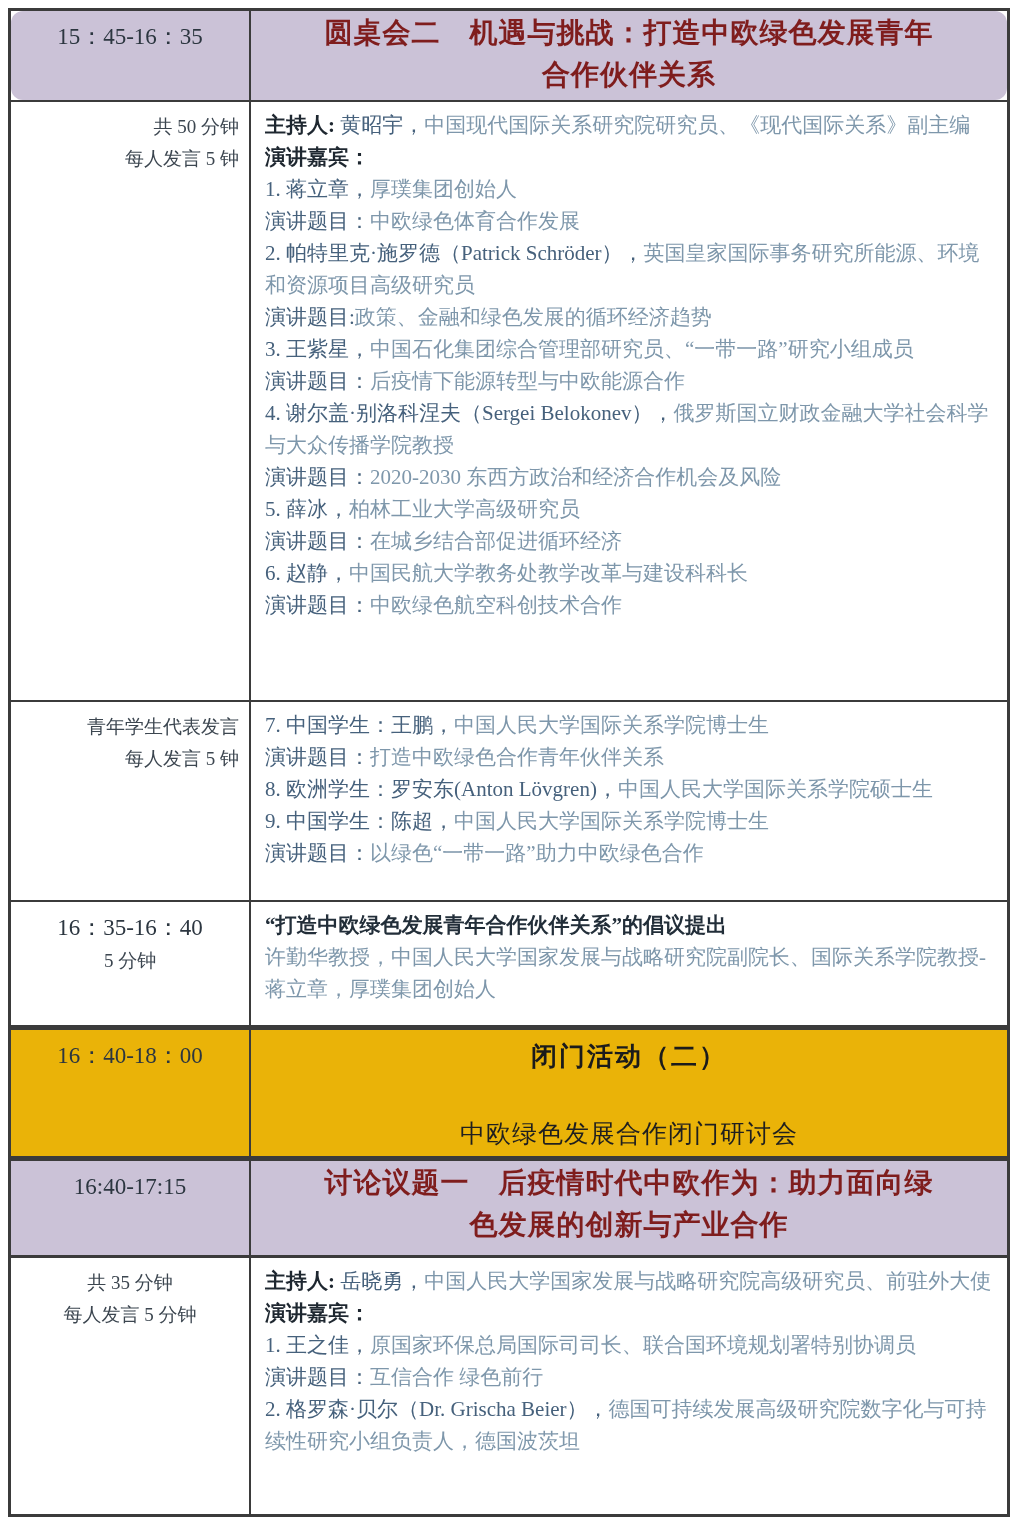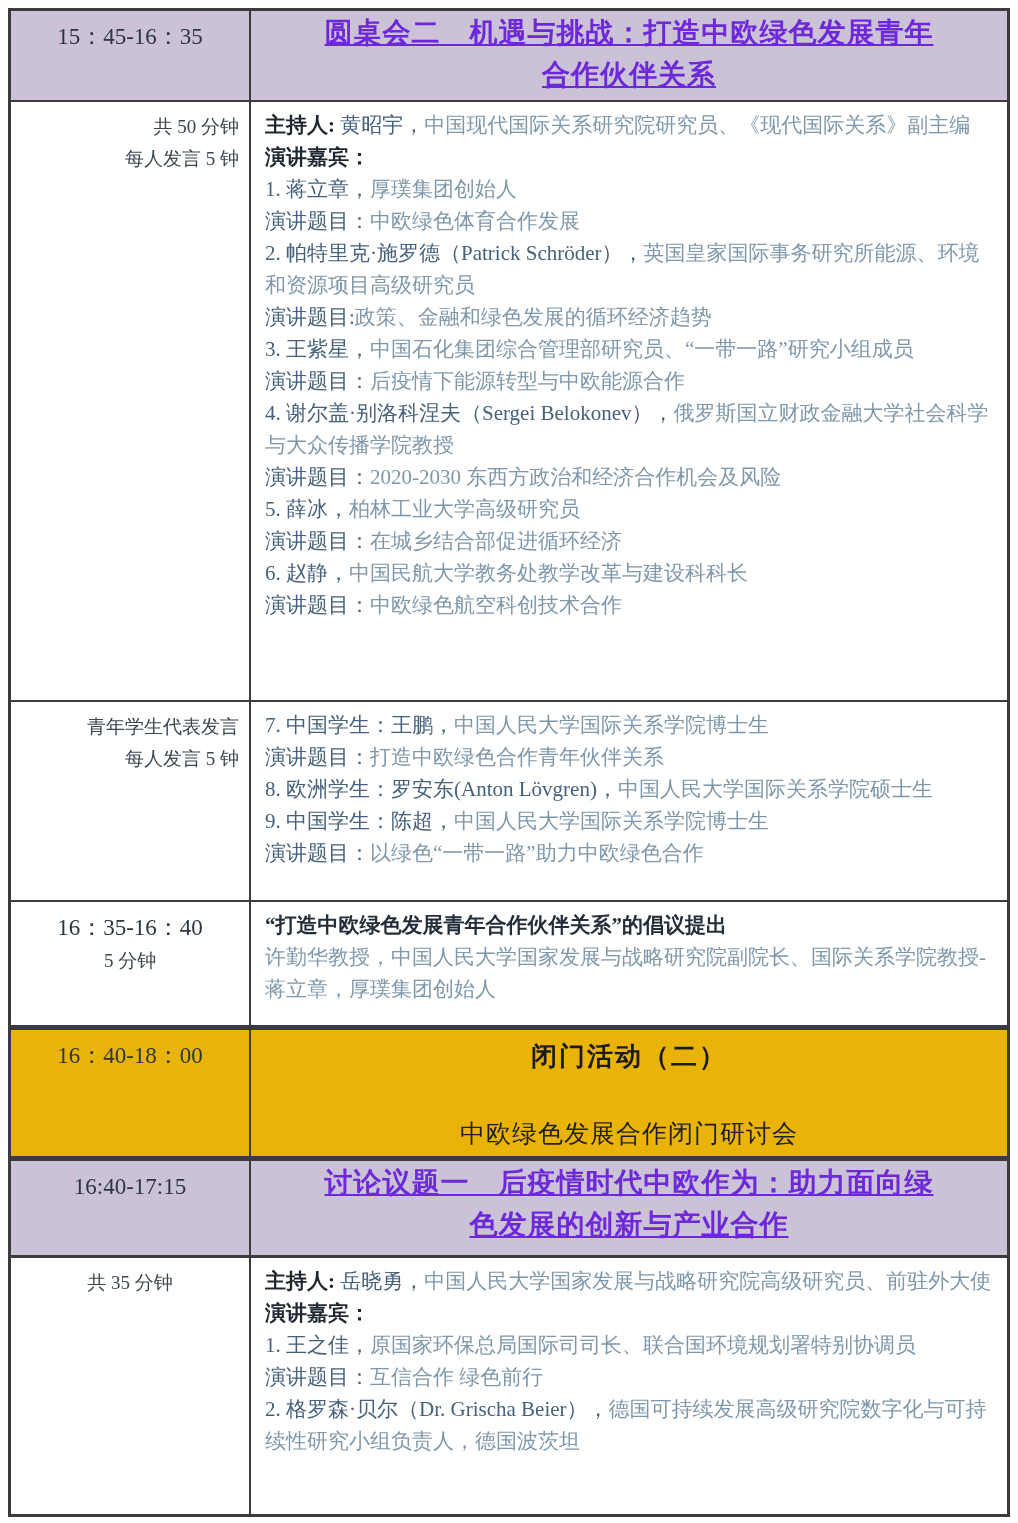--- a/index.html
+++ b/index.html
@@ -13,21 +13,21 @@
     position:absolute; left:8px; top:8px;
     width:996px;
     border:3px solid #3b3b3b;
     background:#ffffff;
   }
   .row{
     display:flex;
     border-top:2px solid #3b3b3b;
     align-items:stretch;
   }
-  .row:first-child{ border-top:none; }
+  .row:first-child{ border-top:none;border-radius:12px; }
   .row.sep-thick{ border-top-width:5px; }
   .row.sep-med{ border-top-width:3px; }
   .v-purple{ background:#cbc2d7; }
   .v-green{ background:#eab308; }
   .v-white{ background:#ffffff; }
 
   .row:nth-child(1){ min-height:84px; }
   .row:nth-child(2){ min-height:598px; }
   .row:nth-child(3){ min-height:198px; }
   .row:nth-child(4){ min-height:123px; }
@@ -53,23 +53,22 @@
     padding:7px 14px 4px 14px;
   }
   .right.banner{
     padding-top:1px;
     text-align:center;
   }
   .banner-line{
     font-size:28px;
     font-weight:bold;
     line-height:42px;
-    color:#6d28d9;
+    color:#7f1d1d;
     letter-spacing:1px;
-    text-decoration:underline;
   }
   .right.notice{
     text-align:center;
     padding-top:8px;
   }
   .n-title{
     font-size:26px;
     font-weight:bold;
     color:#1b1b1b;
     line-height:38px;
@@ -161,20 +160,21 @@
         <div class="lline time">16:40-17:15</div>
       </div>
       <div class="right banner">
         <div class="banner-line">讨论议题一　后疫情时代中欧作为：助力面向绿</div>
         <div class="banner-line">色发展的创新与产业合作</div>
       </div>
     </div>
     <div class="row v-white sep-med">
       <div class="left align-center">
         <div class="lline small">共 35 分钟</div>
+        <div class="lline small">每人发言 5 分钟</div>
       </div>
       <div class="right items">
         <div class="para"><span class="seg-strong">主持人: </span><span class="seg-name">岳晓勇，</span><span class="seg-body">中国人民大学国家发展与战略研究院高级研究员、前驻外大使</span></div>
         <div class="para"><span class="seg-strong">演讲嘉宾：</span></div>
         <div class="para"><span class="seg-name">1. 王之佳，</span><span class="seg-body">原国家环保总局国际司司长、联合国环境规划署特别协调员</span></div>
         <div class="para"><span class="seg-name">演讲题目：</span><span class="seg-body">互信合作 绿色前行</span></div>
         <div class="para"><span class="seg-name">2.  格罗森·贝尔（Dr. Grischa Beier），</span><span class="seg-body">德国可持续发展高级研究院数字化与可持续性研究小组负责人，德国波茨坦</span></div>
       </div>
     </div>
   </div>

